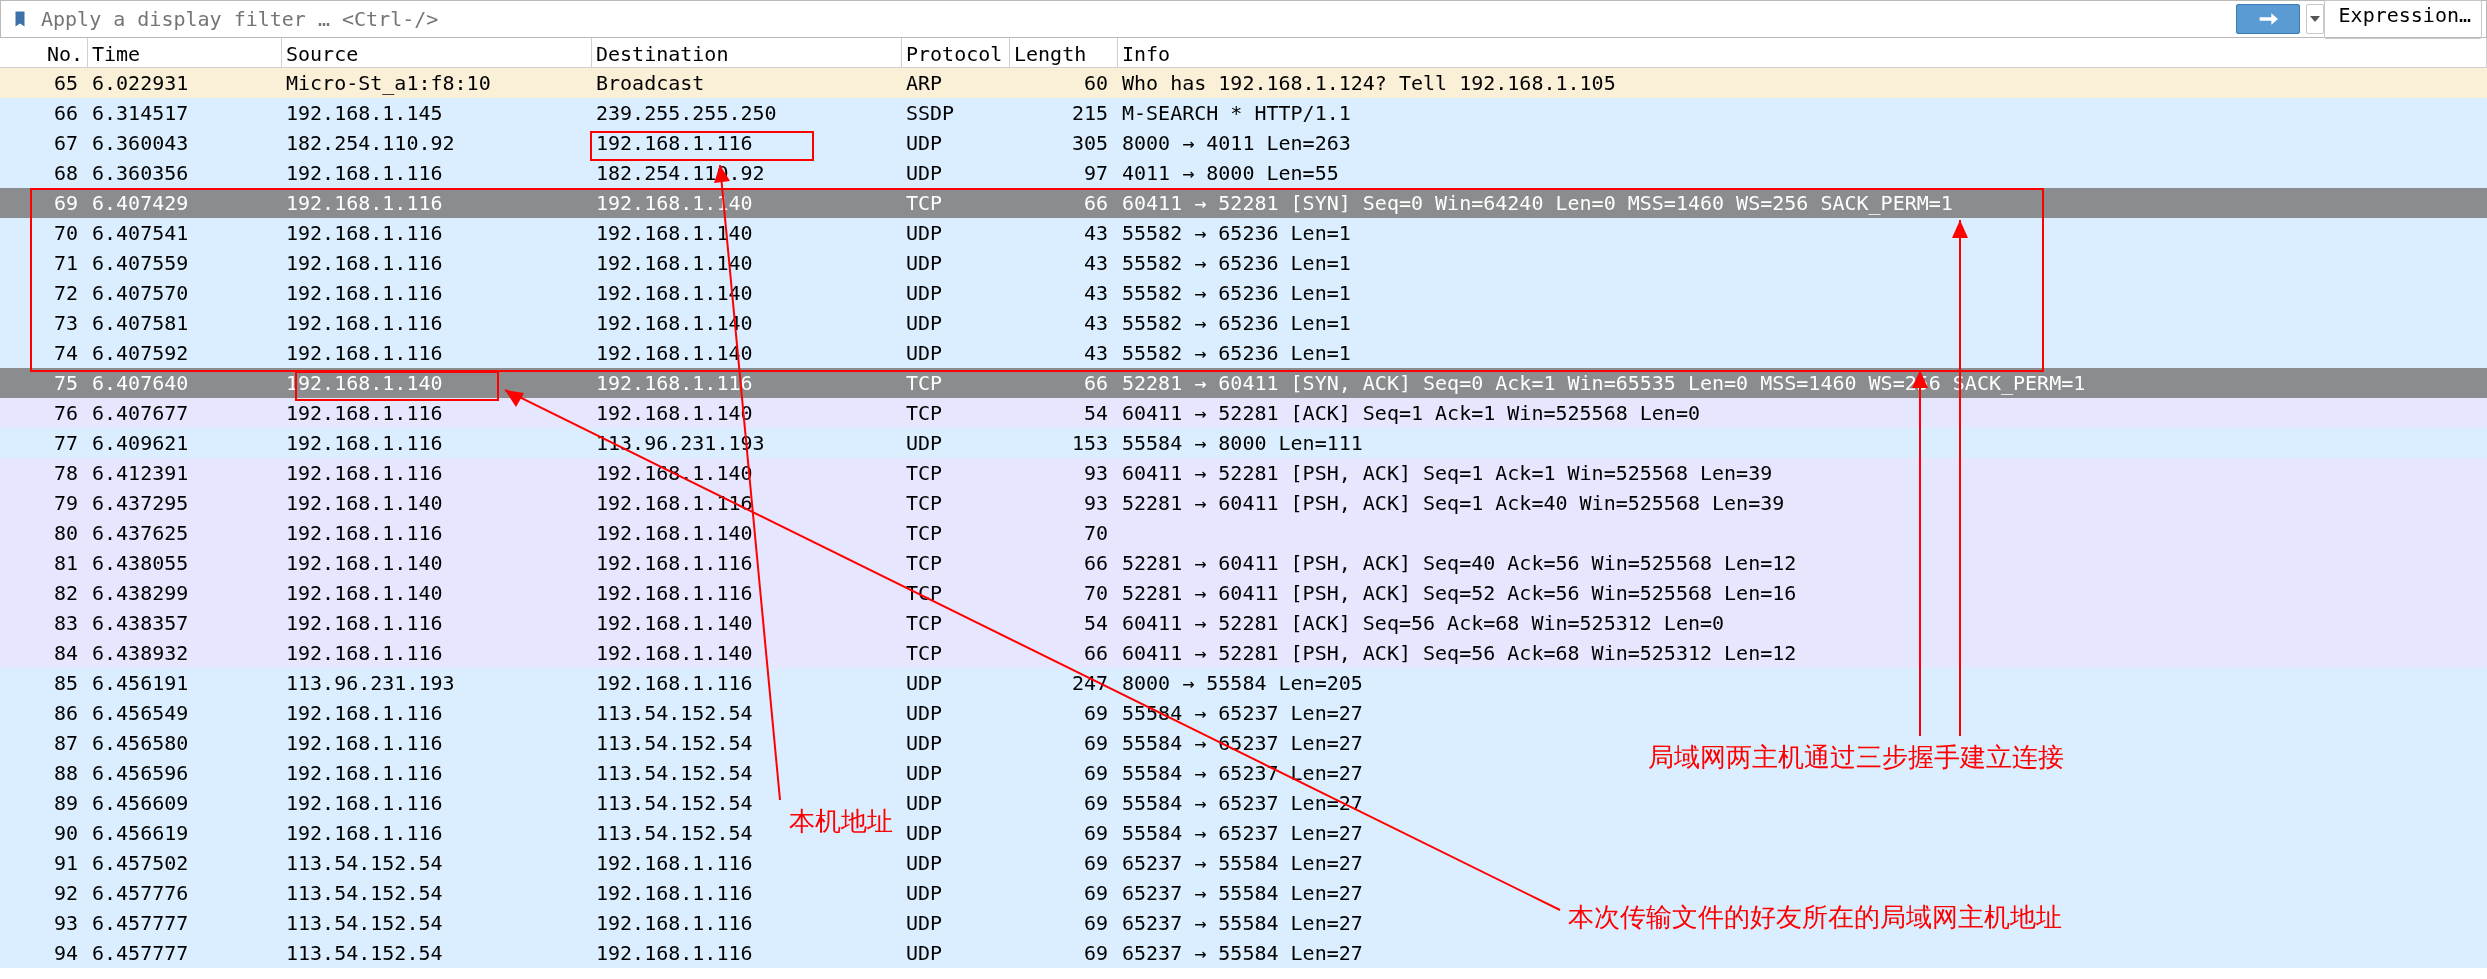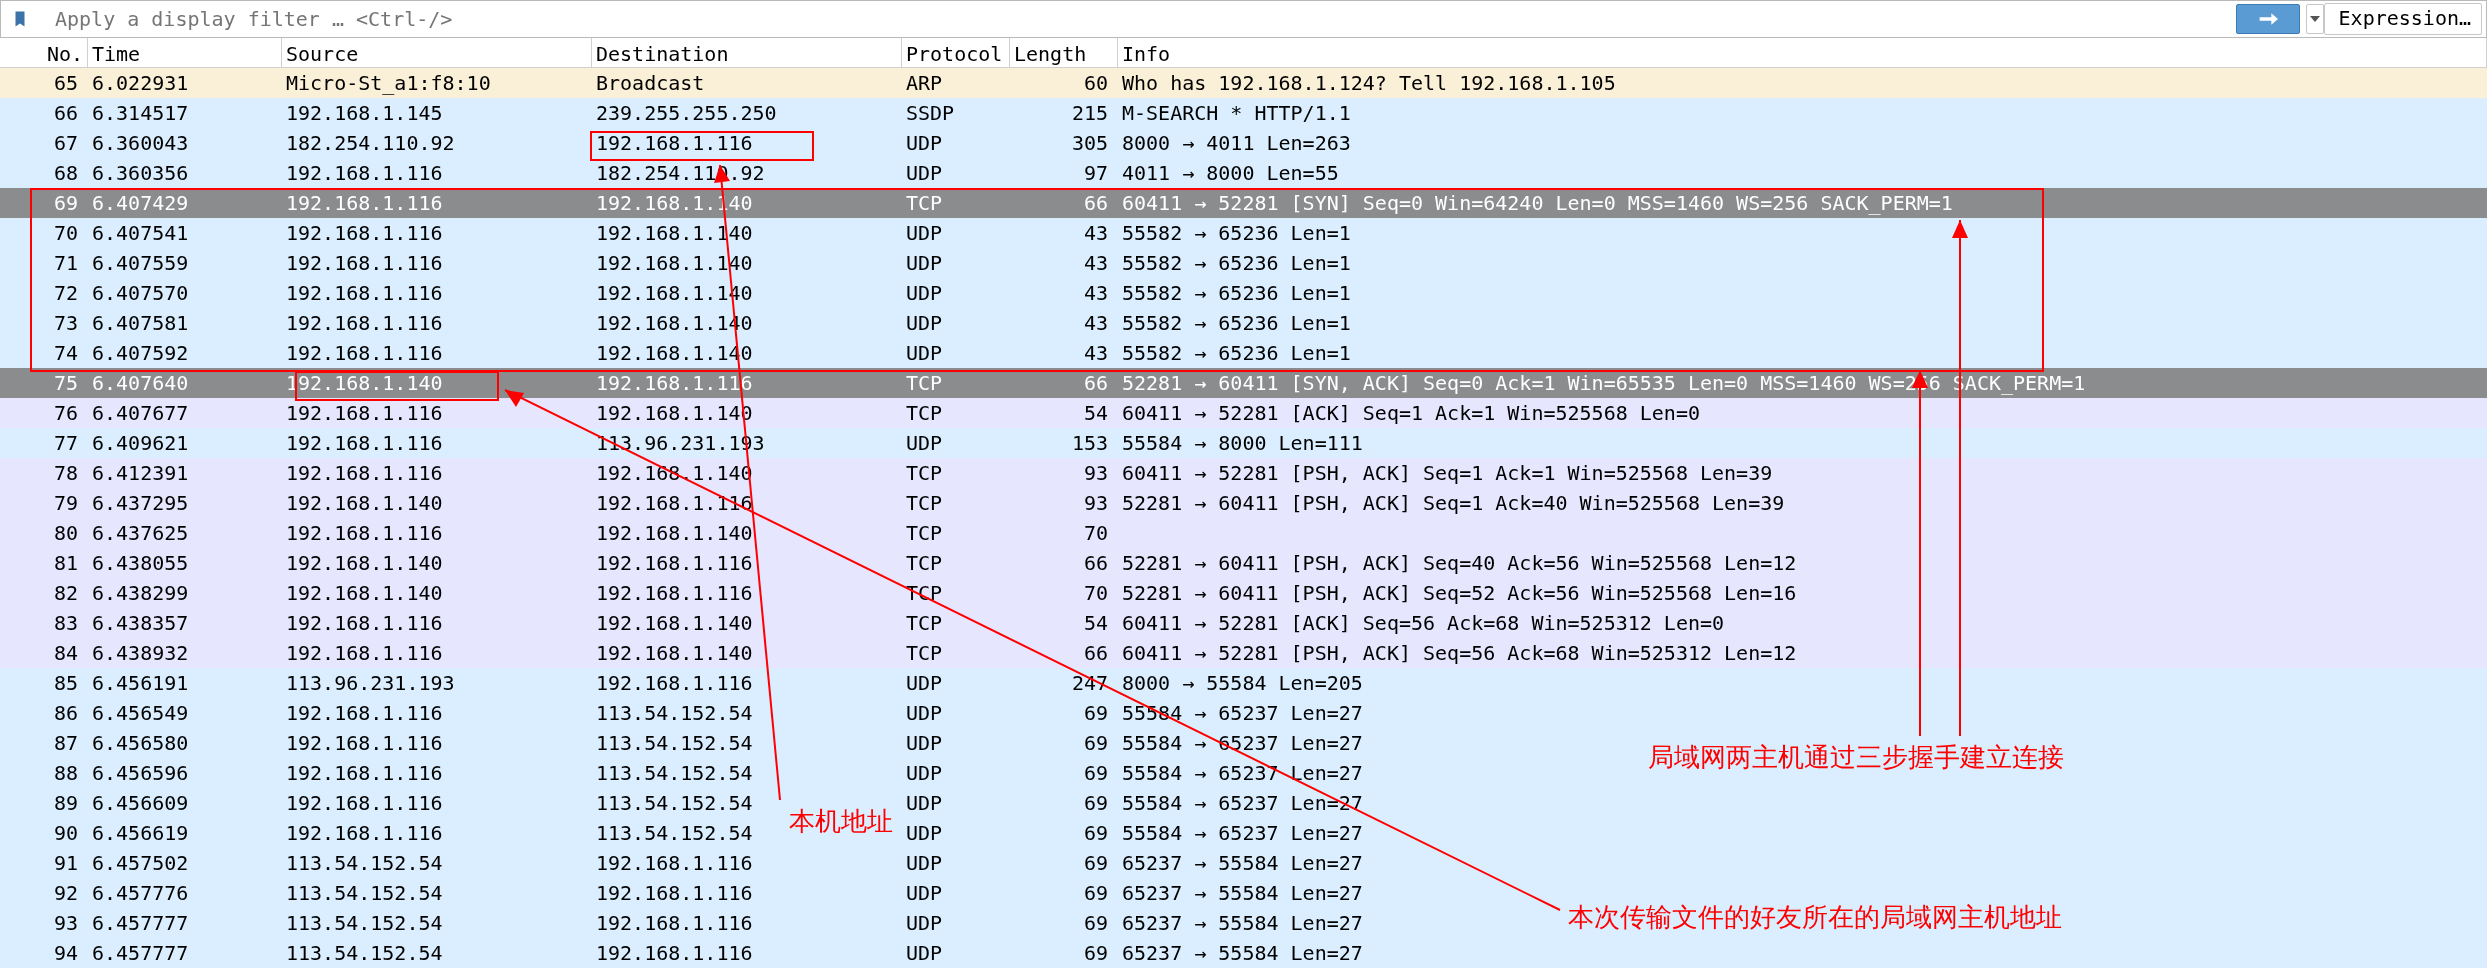--- a/index.html
+++ b/index.html
@@ -1,28 +1,28 @@
 <!DOCTYPE html>
 <html><head>
 <meta charset="utf-8">
 <style>
 * { box-sizing: border-box; margin: 0; padding: 0; font-family: "DejaVu Sans Mono", "Consolas", monospace; }
 html, body { width: 2487px; height: 979px; background: #fff; overflow: hidden; }
 
 
 .filterbar { display: flex; align-items: center; height: 38px; border: 1px solid #b9b9b9; background: #fff; }
-.fb-left { display: flex; align-items: center; gap: 24px; padding: 0 8px; flex: 1; }
+.fb-left { display: flex; align-items: center; gap: 10px; padding: 0 8px; flex: 1; }
 .fb-bookmark { width: 22px; height: 22px; display: flex; align-items: center; justify-content: center; }
 .fb-bookmark svg { fill: #3b72a8; }
 .fb-input { flex: 1; height: 28px; border: none; outline: none; font-size: 20px; color: #9b9b9b; background: transparent; }
 .fb-arrowbox { width: 64px; height: 30px; margin: 3px 6px; background: #5a9bd4; border: 1px solid #3d7bb4; display: flex; align-items: center; justify-content: center; border-radius: 2px; }
 .fb-arrowbox svg { fill: #fff; }
 .fb-dd { width: 18px; height: 30px; display: flex; align-items: center; justify-content: center; border: 1px solid #c8c8c8; border-radius: 2px; }
 .fb-dd svg { fill: #555; width: 10px; height: 10px; }
-.fb-expr { padding: 0 10px 0 14px; font-size: 20px; border: 1px solid #c8c8c8; height: 32px; line-height: 28px; margin-right: 4px; border-radius: 2px; }
+.fb-expr { padding: 0 10px 0 14px; font-size: 20px; border: 1px solid #c8c8c8; height: 39px; line-height: 28px; margin-right: 4px; border-radius: 2px; }
 
 
 .pl-header { display: flex; height: 30px; background: #fff; border-bottom: 1px solid #d0d0d0; font-size: 20px; }
 .pl-header .col { padding: 4px 4px 0 4px; border-right: 1px solid #d0d0d0; }
 .col-no   { width: 88px;  text-align: right; padding-left: 4px; }
 .col-time { width: 194px; }
 .col-src  { width: 310px; }
 .col-dst  { width: 310px; }
 .col-proto{ width: 108px; }
 .col-len  { width: 108px; text-align: left; }

